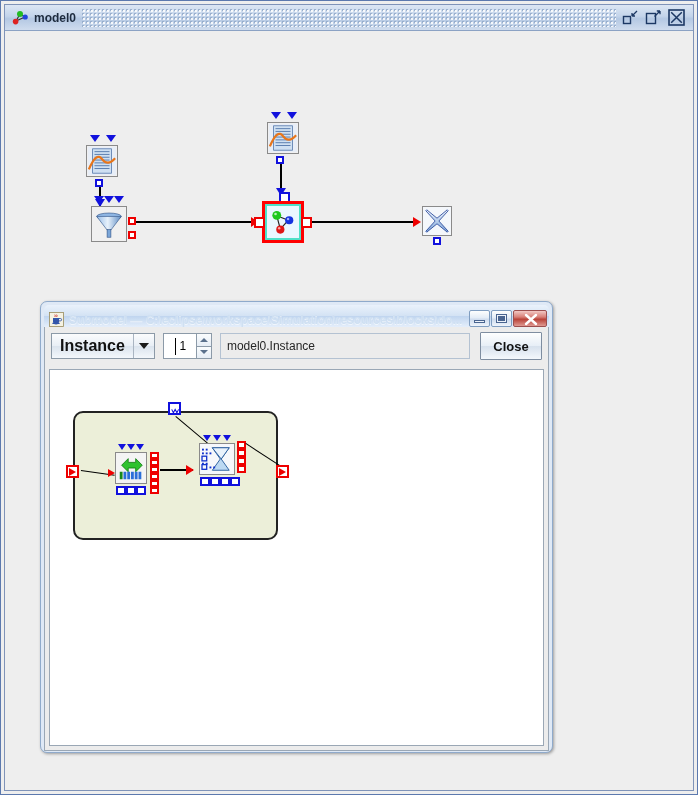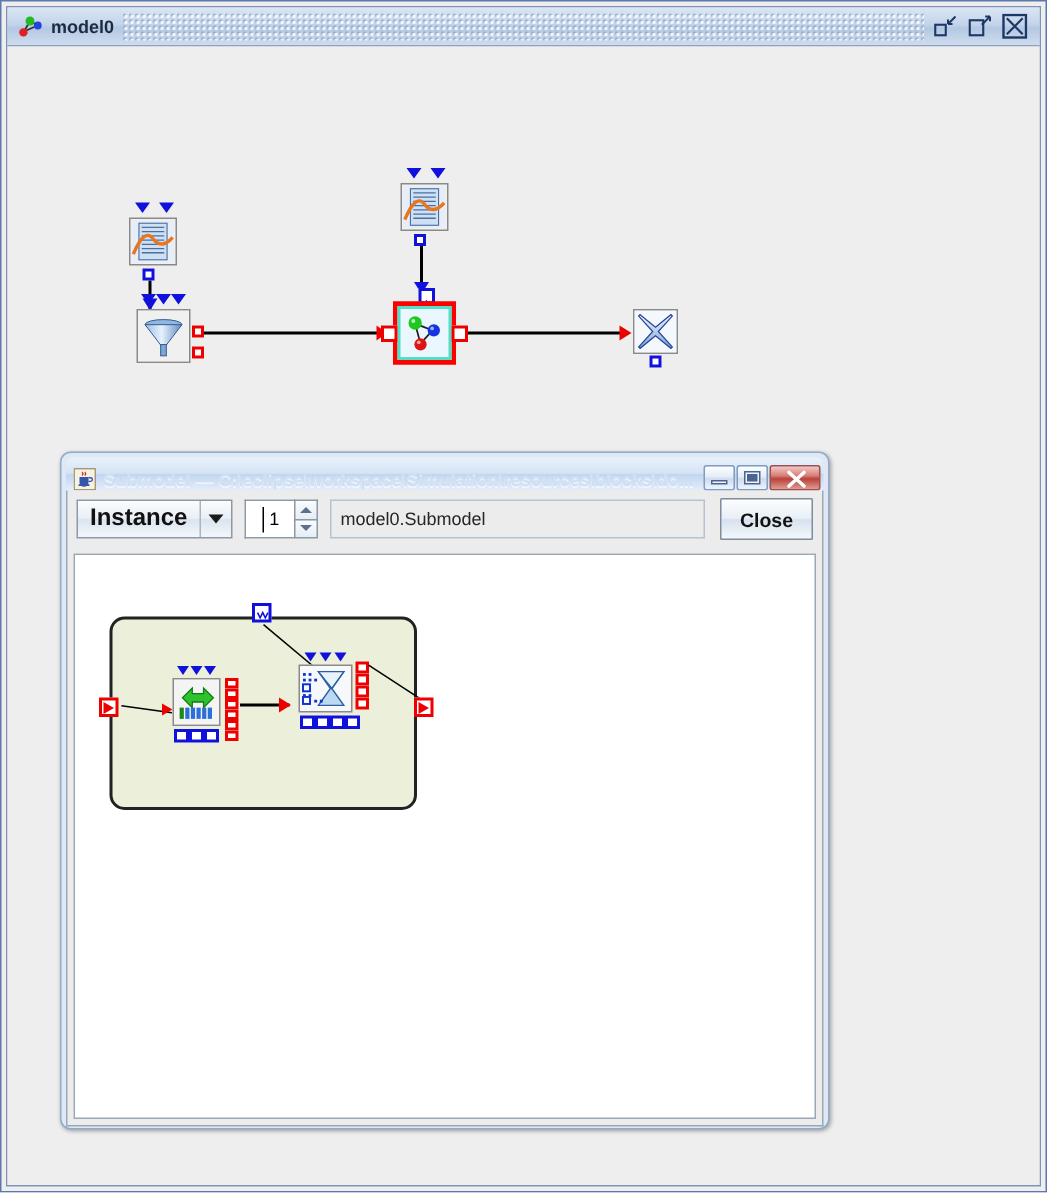--- a/index.html
+++ b/index.html
@@ -498,21 +498,21 @@
                   <div class="spinner-btn">
                       <div class="caret-up-s"></div>
                     </div>
                   <div class="spinner-btn">
                       <div class="caret-dn-s"></div>
                     </div>
                 </div>
               </div>
 
               <div class="path-field">
-                <span>model0.Submodel</span>
+                <span>model0.Instance</span>
               </div>
 
               <div class="close-btn">Close</div>
             </div>
 
             <div class="dlg-canvas">
 
               <div class="submodel-box" style="left:23px; top:41px; width:205px; height:129px;"></div>
 
               <div class="port-sq port-blue" style="left:118px; top:32px; width:13px; height:13px;">

